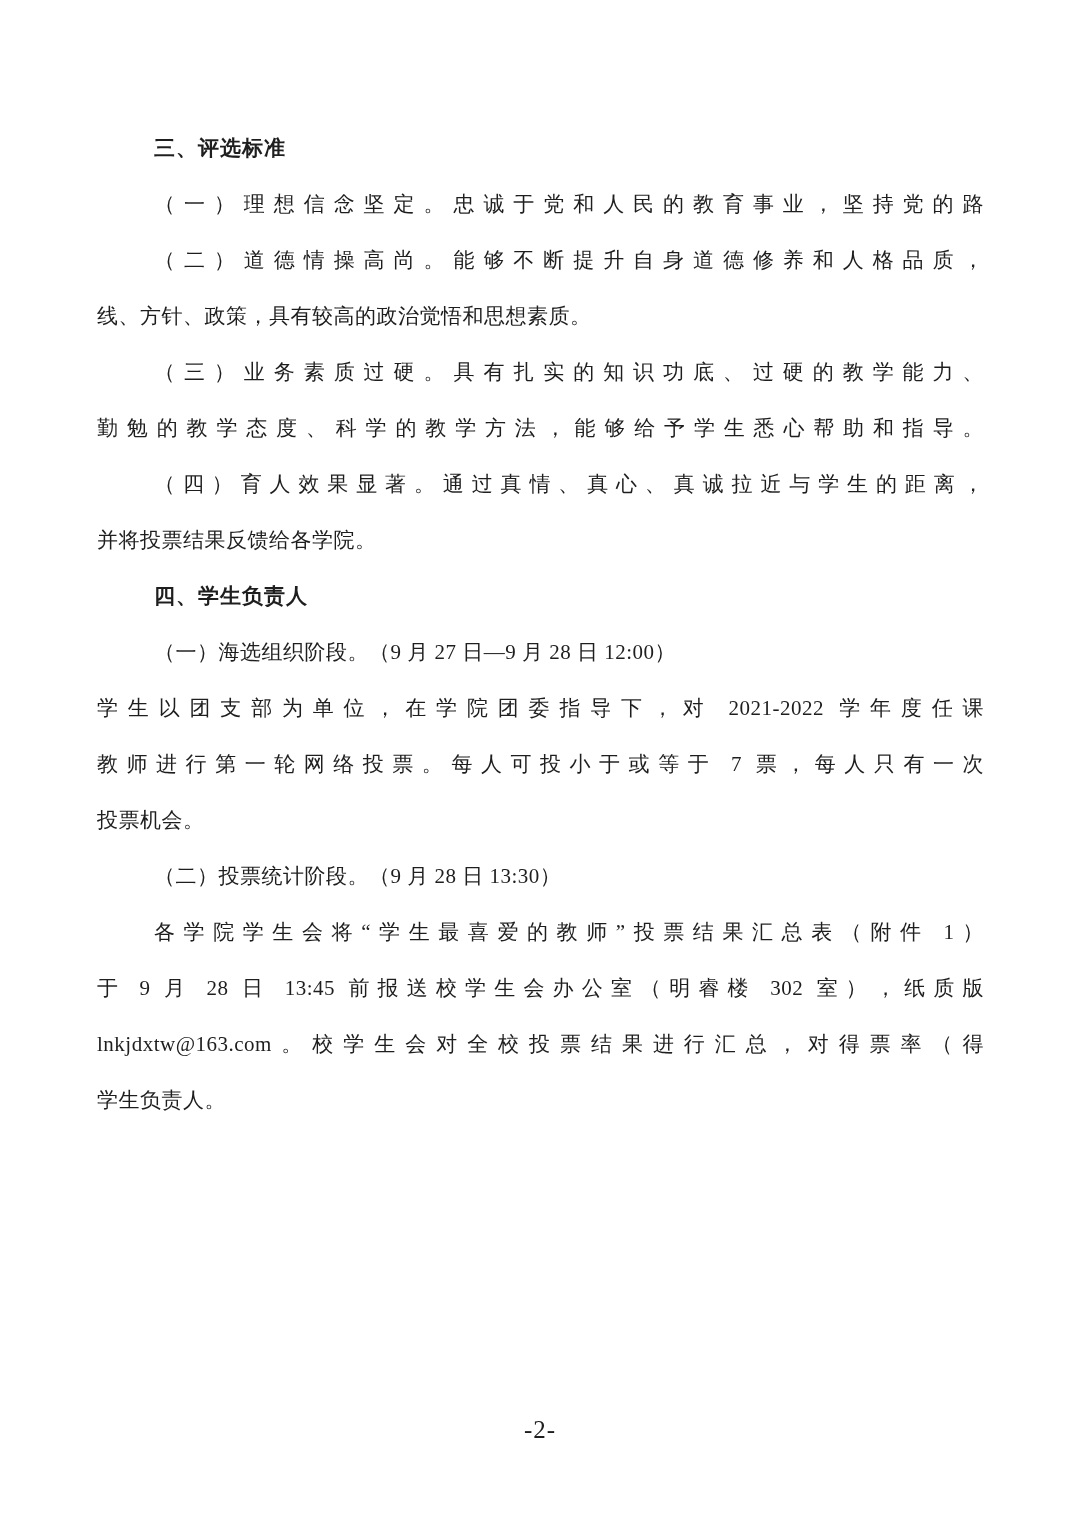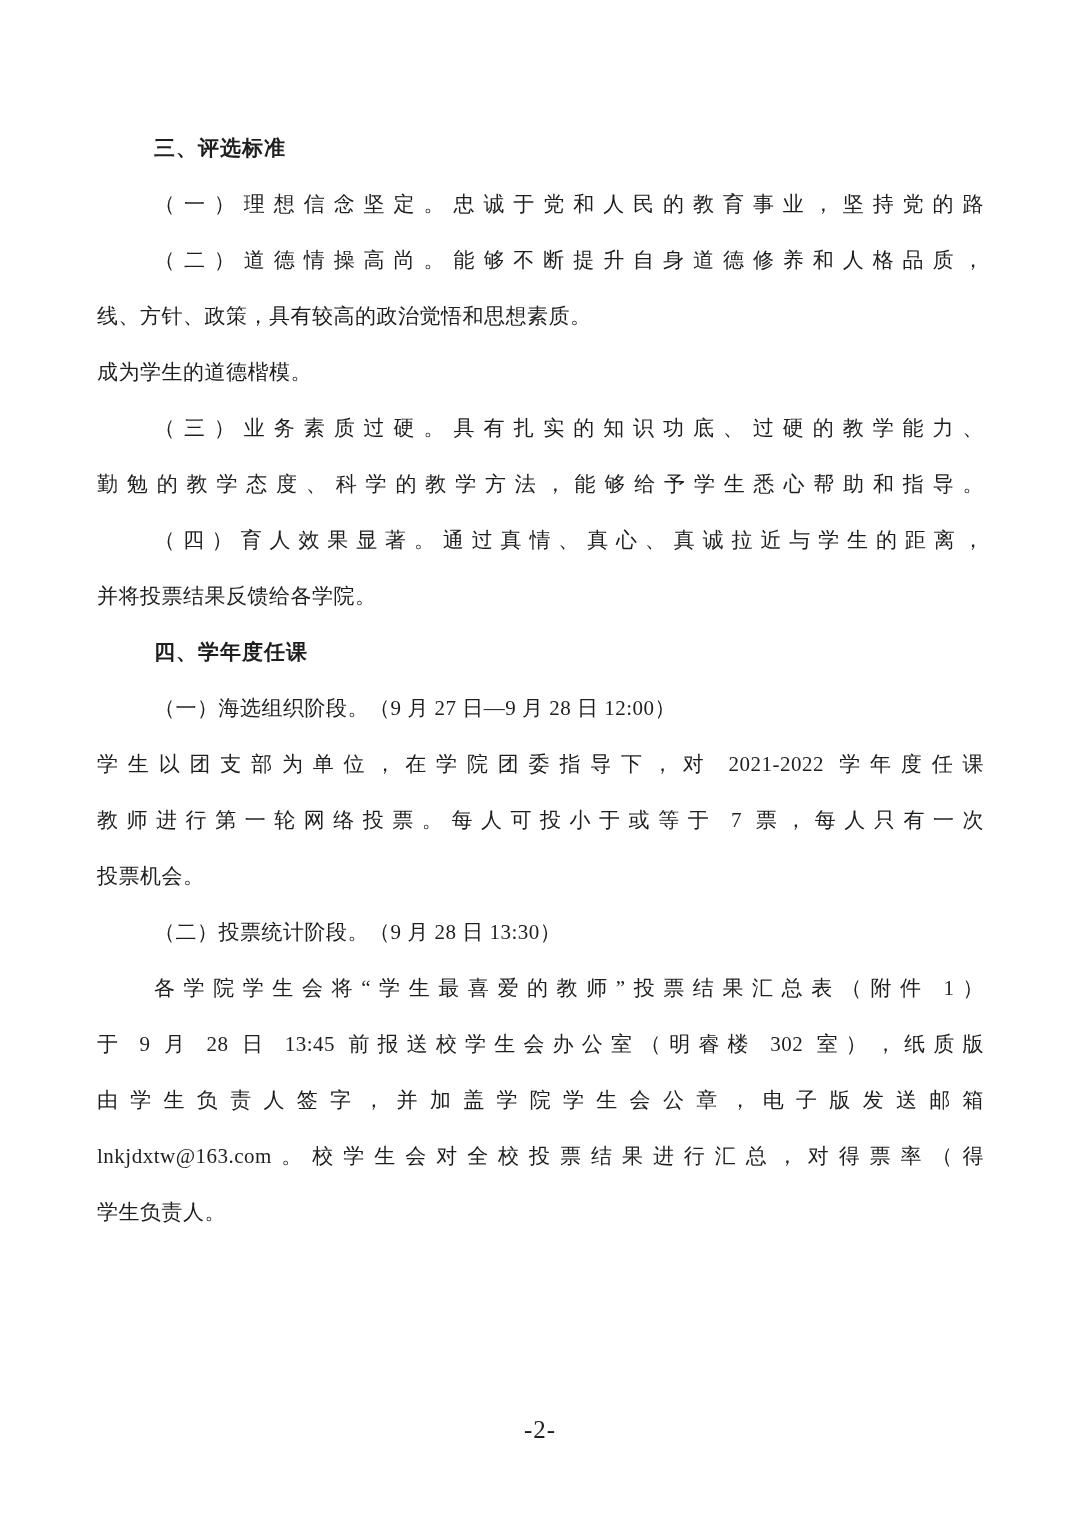--- a/index.html
+++ b/index.html
@@ -54,31 +54,29 @@
   }
 </style>
 </head>
 <body>
 
 <div class="doc-body">
   <div class="line heading indent">三、评选标准</div>
   <div class="line indent justify">（一）理想信念坚定。忠诚于党和人民的教育事业，坚持党的路</div>
   <div class="line indent justify">（二）道德情操高尚。能够不断提升自身道德修养和人格品质，</div>
   <div class="line">线、方针、政策，具有较高的政治觉悟和思想素质。</div>
-  <div class="line">成为学生的道德楷模。</div>
   <div class="line indent justify">（三）业务素质过硬。具有扎实的知识功底、过硬的教学能力、</div>
   <div class="line justify">勤勉的教学态度、科学的教学方法，能够给予学生悉心帮助和指导。</div>
   <div class="line indent justify">（四）育人效果显著。通过真情、真心、真诚拉近与学生的距离，</div>
   <div class="line">并将投票结果反馈给各学院。</div>
-  <div class="line heading indent">四、学年度任课</div>
+  <div class="line heading indent">四、学生负责人</div>
   <div class="line indent">（一）海选组织阶段。（9 月 27 日—9 月 28 日 12:00）</div>
   <div class="line justify">学生以团支部为单位，在学院团委指导下，对 2021-2022 学年度任课</div>
   <div class="line justify">教师进行第一轮网络投票。每人可投小于或等于 7 票，每人只有一次</div>
   <div class="line">投票机会。</div>
   <div class="line indent">（二）投票统计阶段。（9 月 28 日 13:30）</div>
   <div class="line indent justify">各学院学生会将“学生最喜爱的教师”投票结果汇总表（附件 1）</div>
   <div class="line justify">于 9 月 28 日 13:45 前报送校学生会办公室（明睿楼 302 室），纸质版</div>
-  <div class="line justify">由学生负责人签字，并加盖学院学生会公章，电子版发送邮箱</div>
   <div class="line justify">lnkjdxtw@163.com。校学生会对全校投票结果进行汇总，对得票率（得</div>
   <div class="line">学生负责人。</div>
 </div>
 
 <div class="page-footer">-2-</div>
 
 </body></html>

